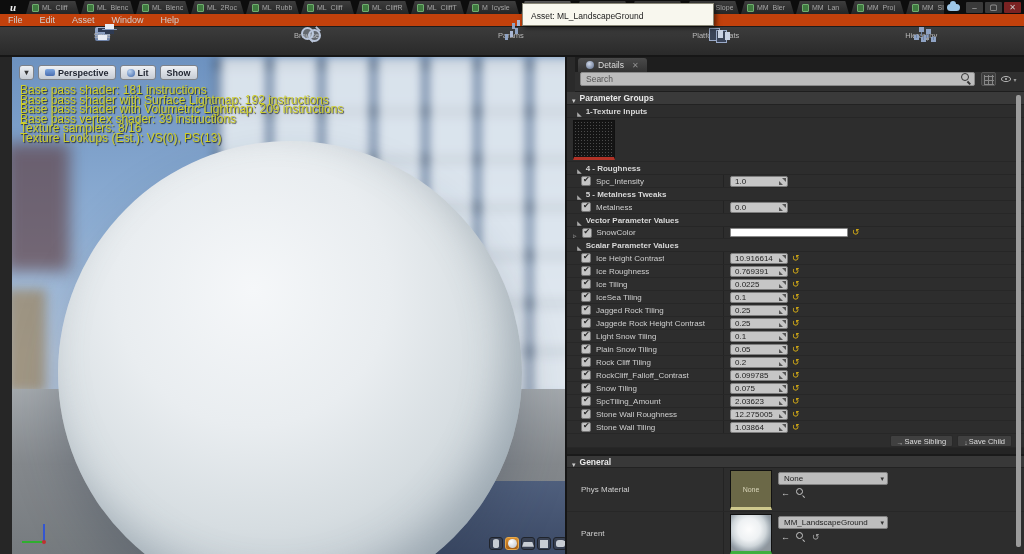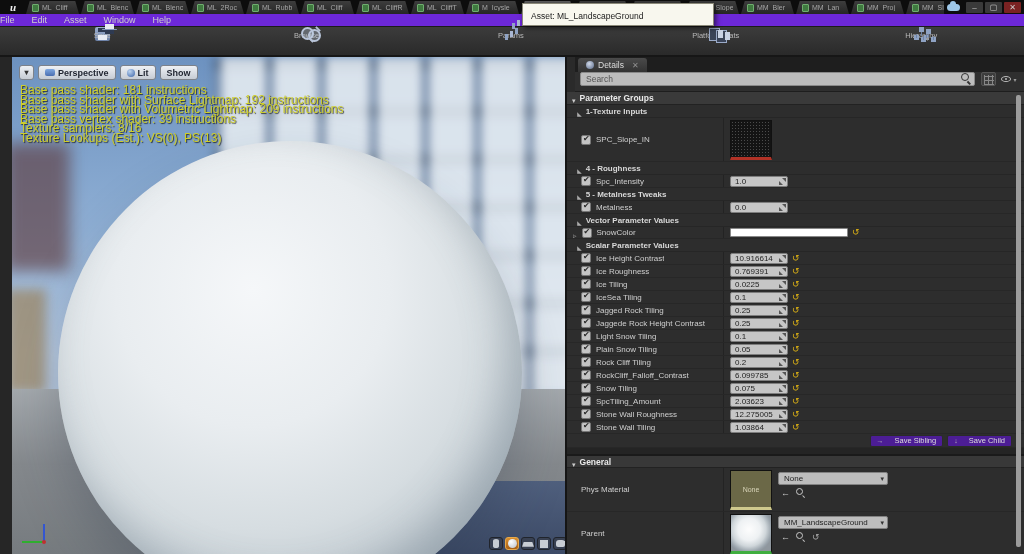--- a/index.html
+++ b/index.html
@@ -23,21 +23,21 @@
   .cloud::before{content:"";position:absolute;left:3px;top:-3px;width:6px;height:6px;background:#9ec7e8;border-radius:50%;}
   .wbtn{width:17px;height:11px;color:#ccc;font-size:8px;line-height:11px;text-align:center;background:#3a3a3a;border-radius:1px;}
   .wbtn.close{background:#7a2222;}
 
   
   .tooltip{position:absolute;left:522px;top:3px;width:192px;height:23px;background:#f8f7ee;border:1px solid#8a8878;
            box-shadow:2px 2px 5px rgba(0,0,0,.6);z-index:50;font-size:8.5px;color:#1a1a1a;
            display:flex;align-items:flex-end;padding:0 0 4px 8px;}
 
   
-  .menubar{position:absolute;left:0;top:14px;width:1024px;height:13px;background:#6d28d9;display:flex;align-items:center;gap:17px;border-bottom:1px solid #1c1c1c;}
+  .menubar{position:absolute;left:0;top:14px;width:1024px;height:13px;background:#c2410c;display:flex;align-items:center;gap:17px;padding-left:8px;border-bottom:1px solid #1c1c1c;}
   .menu-item{color:#cfcfcf;font-size:9px;}
 
   
   .toolbar{position:absolute;left:0;top:27px;width:1024px;height:30px;background:linear-gradient(#3c3c3c,#2a2a2a);
            display:flex;align-items:stretch;border-bottom:2px solid #161616;}
   .tb-btn{display:flex;flex-direction:column;align-items:center;justify-content:flex-end;padding:2px 7px 1px;position:relative;}
   .tb-btn .tb-label{color:#b9b9b9;font-size:7.5px;margin-top:1px;white-space:nowrap;}
   .tbicon{width:18px;height:15px;position:relative;}
   .save-icon{background:linear-gradient(#9db0d0,#6d82a8);border-radius:2px;width:15px;height:14px;margin:0 auto;position:relative;}
   .save-icon::before{content:"";position:absolute;left:3px;top:1px;width:9px;height:4px;background:#2e3a52;}
@@ -160,21 +160,21 @@
   .dd.w92{width:92px;} .dd.w110{width:110px;}
   .miniicons{display:flex;align-items:center;gap:6px;padding-left:3px;}
   .backarrow{color:#c9c9c9;font-size:9px;line-height:9px;}
   .backarrow::before{content:"←";font-weight:bold;}
   .minimag{position:relative;width:10px;height:10px;}
   .minimag::before{content:"";position:absolute;left:0;top:0;width:5px;height:5px;border:1.3px solid #c9c9c9;border-radius:50%;}
   .minimag::after{content:"";position:absolute;right:1px;bottom:1px;width:3px;height:1.3px;background:#c9c9c9;transform:rotate(45deg);}
   .colorbar{width:118px;height:9px;background:#fff;border:1px solid #888;border-radius:1px;}
   .snowrow{height:12px;}
   .saverow{height:14px;display:flex;justify-content:flex-end;align-items:center;gap:4px;padding-right:14px;border-bottom:1px solid #272727;}
-  .savebtn{height:12px;background:#4c1d95;border:1px solid #2a2a2a;border-radius:2px;color:#ddd;font-size:7.5px;display:flex;align-items:center;gap:11px;padding:0 6px;}
+  .savebtn{height:12px;background:#404040;border:1px solid #2a2a2a;border-radius:2px;color:#ddd;font-size:7.5px;display:flex;align-items:flex-end;gap:1px;padding:0 6px;}
   .savebtn .bico{color:#bbb;font-size:7px;}
   .spacer{height:6px;background:#242424;}
   .genrow{height:44px;}
 </style>
 </head>
 <body>
 
 <div id="app">
 
   <div class="tabbar">
@@ -415,24 +415,20 @@
         <span class="hdr-arrow"></span>
         <span class="hdr-label">Parameter Groups</span>
       </div>
 
       <div class="subhdr">
         <span class="sub-arrow"></span>
         <span class="hdr-label">1-Texture Inputs</span>
       </div>
 
       <div class="prow texrow">
-        <div class="pleft">
-          <span class="cb"></span>
-          <span class="plabel">SPC_Slope_IN</span>
-        </div>
         <div class="pright">
           <div class="thumbwrap">
             <span class="thumb noise"></span>
           </div>
         </div>
       </div>
 
       <div class="subhdr">
         <span class="sub-arrow"></span>
         <span class="hdr-label">4 - Roughness</span>

